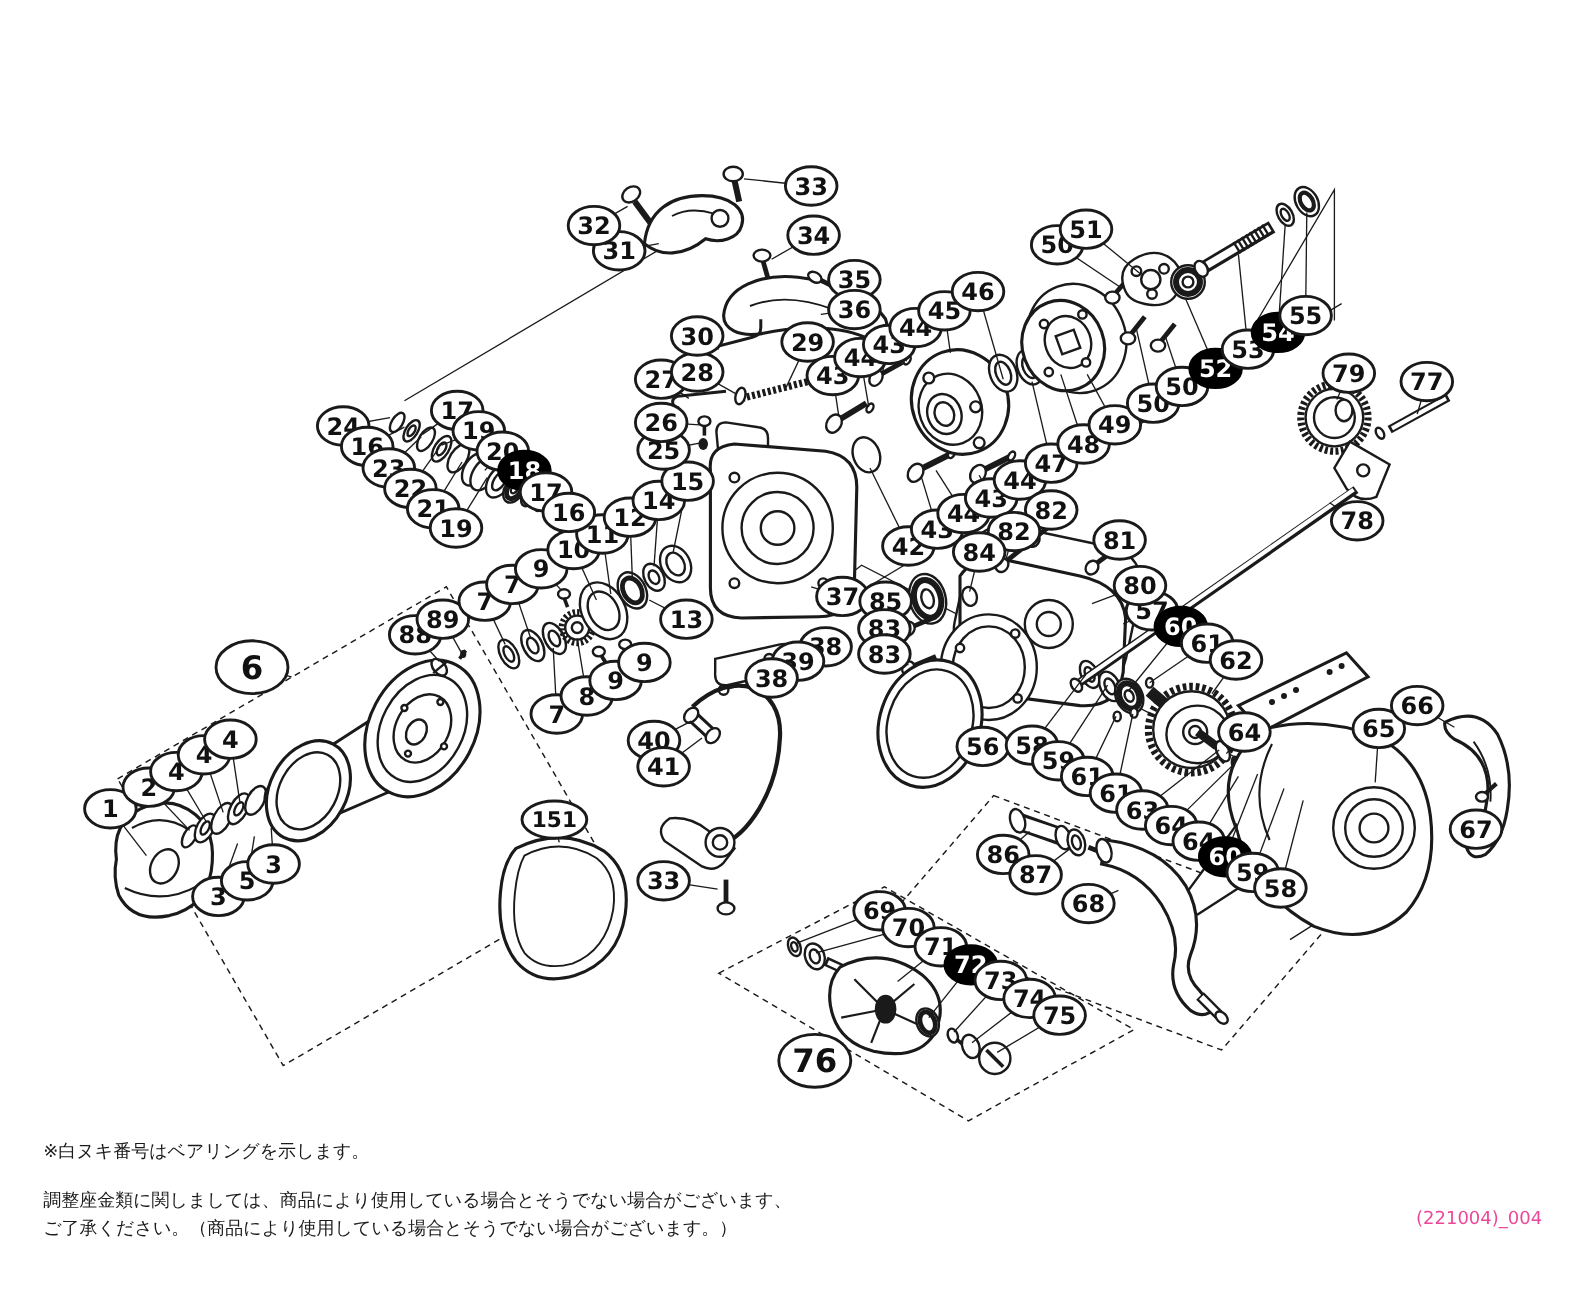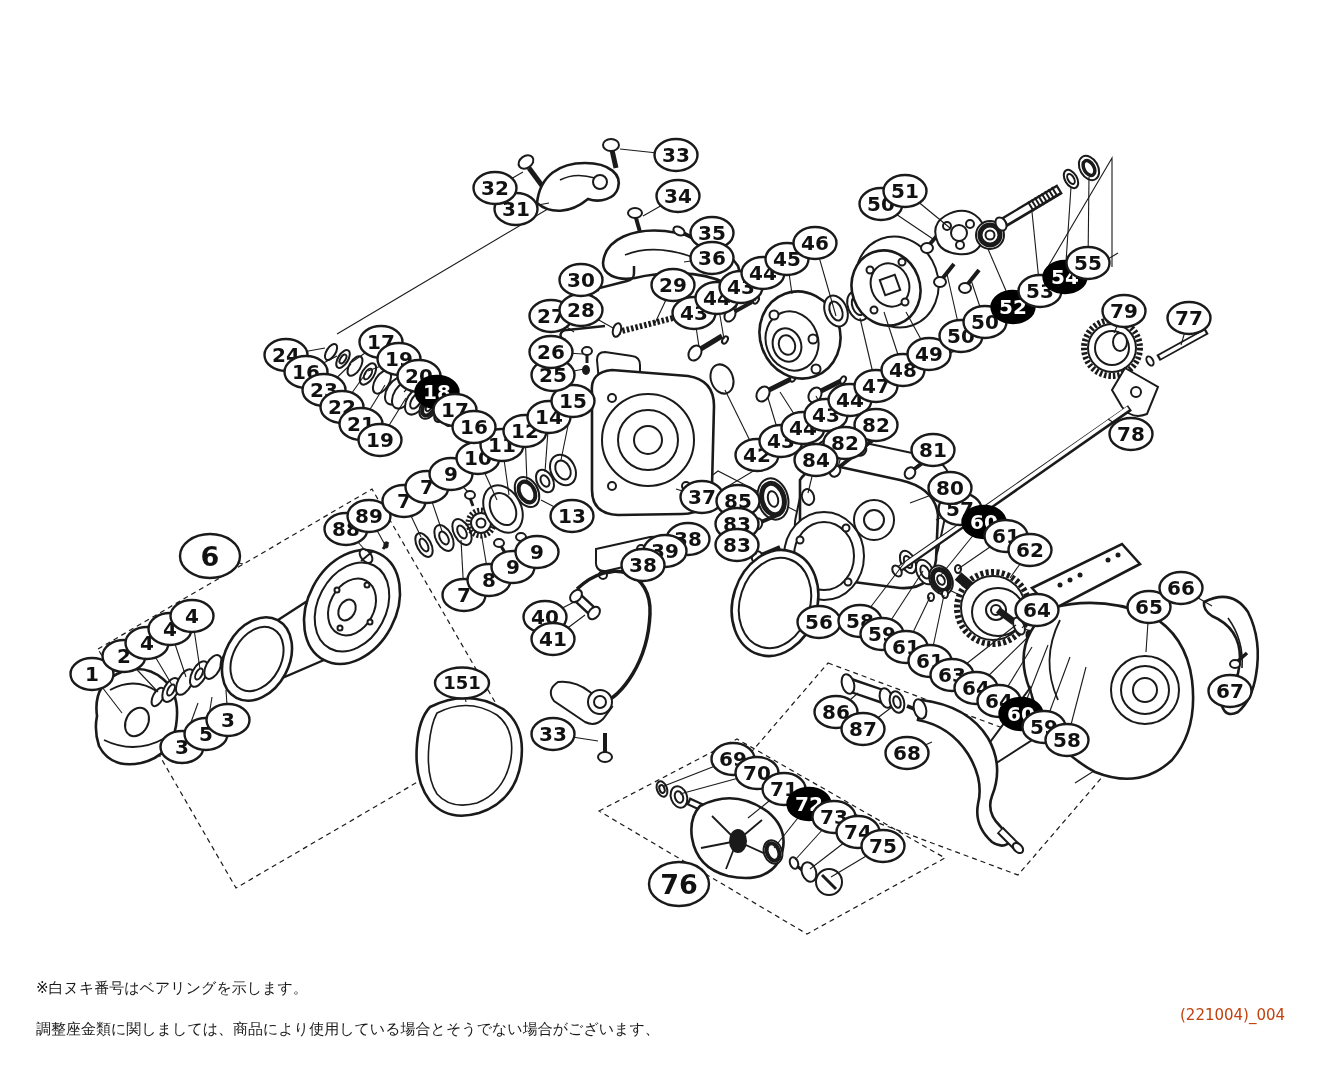--- a/index.html
+++ b/index.html
@@ -16,24 +16,24 @@
   .bubble-label.big{font-size:27px;}
   .bubble-label.wide{font-size:18px;}
   .part{stroke:#1a1a1a;stroke-width:2;fill:#ffffff;}
   .part.h{stroke-width:2.6;}
   .wire{stroke:#1a1a1a;fill:none;}
   .thin{stroke:#1a1a1a;stroke-width:1.1;fill:none;}
   .dash{stroke:#1a1a1a;stroke-width:1.2;fill:none;stroke-dasharray:5 4;}
   .dark{fill:#1a1a1a;stroke:none;}
   .teeth{fill:none;stroke:#1a1a1a;}
   
-  .footnotes{position:absolute;left:36px;top:977px;color:#1a1a1a;}
+  .footnotes{position:absolute;left:36px;top:948px;color:#1a1a1a;}
   .footnotes p{margin:0;font-size:15px;line-height:23px;}
   .footnotes .fn1{margin-bottom:18px;}
-  .doc-number{position:absolute;left:1180px;top:1006px;font-size:15px;color:#c2410c;}
+  .doc-number{position:absolute;left:1180px;top:1006px;font-size:15px;color:#ec4899;}
 </style>
 </head>
 <body>
 
 <div class="page">
 
 <svg id="diagram" width="1325" height="1074" viewBox="0 0 1325 1074">
 
   <g id="guides">
     <line class="thin" x1="337" y1="334" x2="568" y2="197"></line>
@@ -995,17 +995,18 @@
         <g>
           <ellipse cx="679" cy="884" rx="30" ry="22" class="bubble"></ellipse>
           <text x="679" y="884" dy="0.36em" class="bubble-label big">76</text>
         </g>
       </g>
 </svg>
 
 <div class="footnotes">
   <p class="fn1">※白ヌキ番号はベアリングを示します。</p>
   <p>調整座金類に関しましては、商品により使用している場合とそうでない場合がございます、</p>
+  <p>ご了承ください。（商品により使用している場合とそうでない場合がございます。）</p>
 </div>
 
 <div class="doc-number">(221004)_004</div>
 
 </div>
 
 </body></html>

